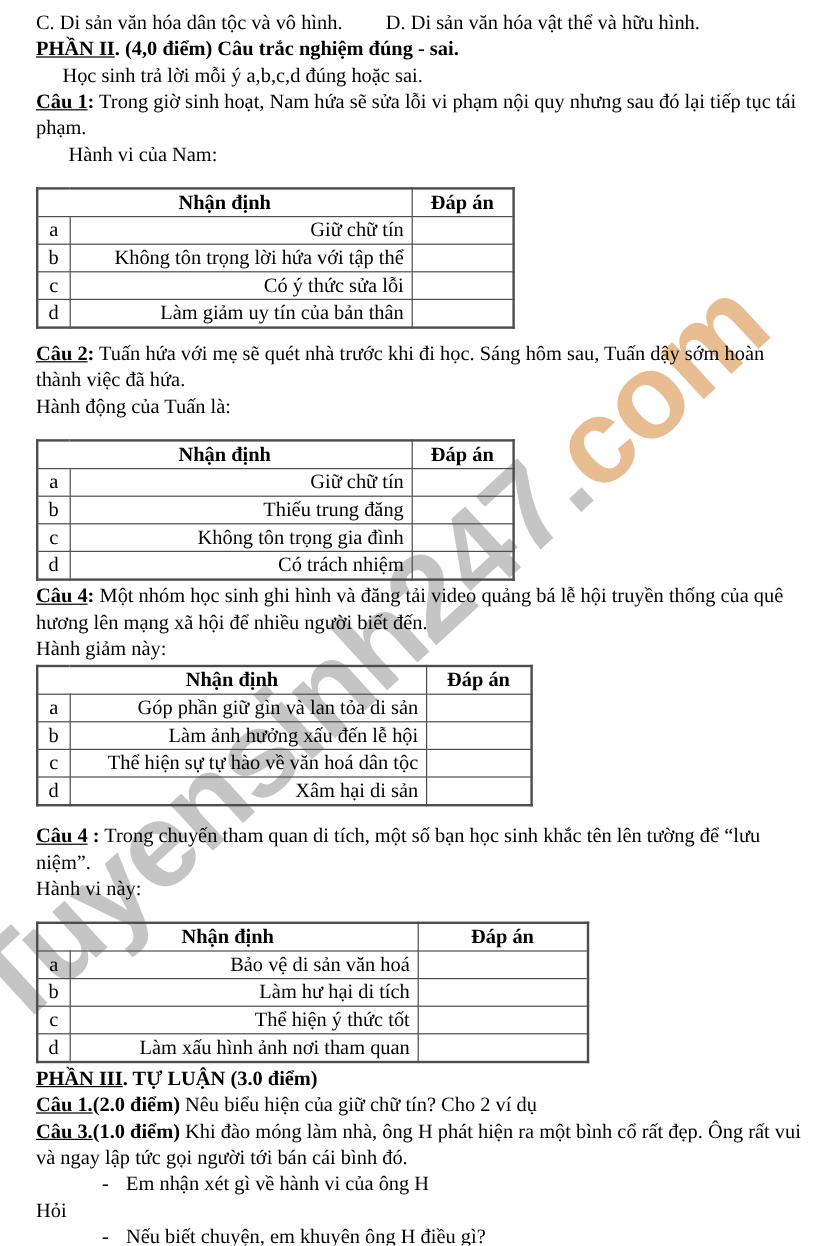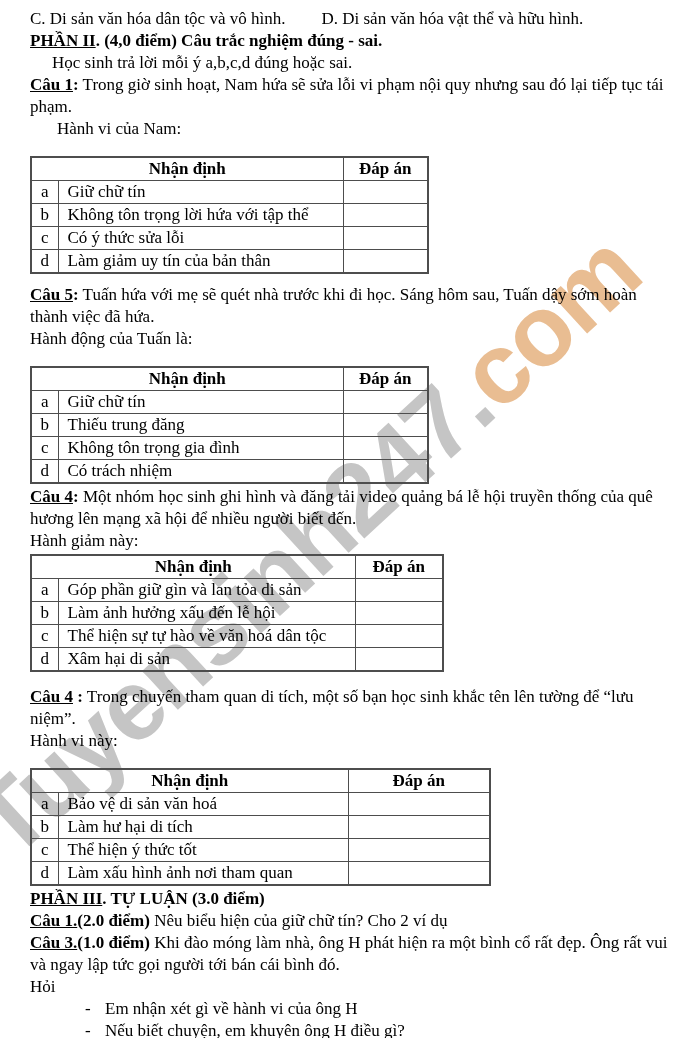--- a/index.html
+++ b/index.html
@@ -46,21 +46,21 @@
   }
   .qtable th, .qtable td {
     border: 1px solid #4d4d4d;
     height: 22px;
     padding: 0 6px;
     vertical-align: middle;
   }
   .qtable { border: 2px solid #4d4d4d; }
   .qtable th { font-weight: bold; text-align: center; height: 23px; }
   .qtable td.key { text-align: center; padding: 0; }
-  .qtable td.stmt { text-align: left; padding-left: 9px; }
+  .qtable td.stmt { text-align: right; padding-left: 9px; }
   .t12 .key  { width: 27px; }
   .t12 .stmt { width: 285px; }
   .t12 .ans  { width: 85px; }
   .t3 .key   { width: 27px; }
   .t3 .stmt  { width: 297px; }
   .t3 .ans   { width: 88px; }
   .t4 .key   { width: 27px; }
   .t4 .stmt  { width: 290px; }
   .t4 .ans   { width: 142px; }
   .tbl-gap-a { margin-bottom: 10px; }
@@ -110,21 +110,21 @@
       <tr>
         <td class="key">d</td>
         <td class="stmt">Làm giảm uy tín của bản thân</td>
         <td class="ans"></td>
       </tr>
     </tbody>
       </table>
   </section>
 
   <section>
-    <p class="para"><b><span class="u">Câu 5</span><span>:</span></b><span> Tuấn hứa với mẹ sẽ quét nhà trước khi đi học. Sáng hôm sau, Tuấn dậy sớm hoàn thành việc đã hứa.</span></p>
+    <p class="para"><b><span class="u">Câu 2</span><span>:</span></b><span> Tuấn hứa với mẹ sẽ quét nhà trước khi đi học. Sáng hôm sau, Tuấn dậy sớm hoàn thành việc đã hứa.</span></p>
     <p class="para prompt">Hành động của Tuấn là:</p>
     <table class="qtable t12 tbl-gap-b">
       <tbody>
           <tr>
         <th colspan="2">Nhận định</th>
         <th class="ans">Đáp án</th>
       </tr>
       <tr>
         <td class="key">a</td>
         <td class="stmt">Giữ chữ tín</td>
@@ -214,18 +214,18 @@
     </tbody>
       </table>
   </section>
 
   <p class="para"><b><span class="u">PHẦN III</span><span>. TỰ LUẬN (3.0 điểm)</span></b></p>
 
   <p class="para"><b><span class="u">Câu 1.</span><span>(2.0 điểm)</span></b><span>  Nêu biểu hiện của giữ chữ tín? Cho 2  ví dụ</span></p>
 
   <p class="para"><b><span class="u">Câu 3.</span><span>(1.0 điểm)</span></b><span> Khi đào móng làm nhà, ông H phát hiện ra một bình cổ rất đẹp. Ông rất vui và ngay lập tức gọi người tới bán cái bình đó.</span></p>
 
+  <p class="para bullet"><span class="dash">-</span><span>Em nhận xét gì về hành vi của ông  H</span></p>
+
   <p class="para">Hỏi</p>
-
-  <p class="para bullet"><span class="dash">-</span><span>Em nhận xét gì về hành vi của ông  H</span></p>
   <p class="para bullet"><span class="dash">-</span><span>Nếu biết chuyện, em khuyên ông H điều gì?</span></p>
 
 </div>
 
 </body></html>

